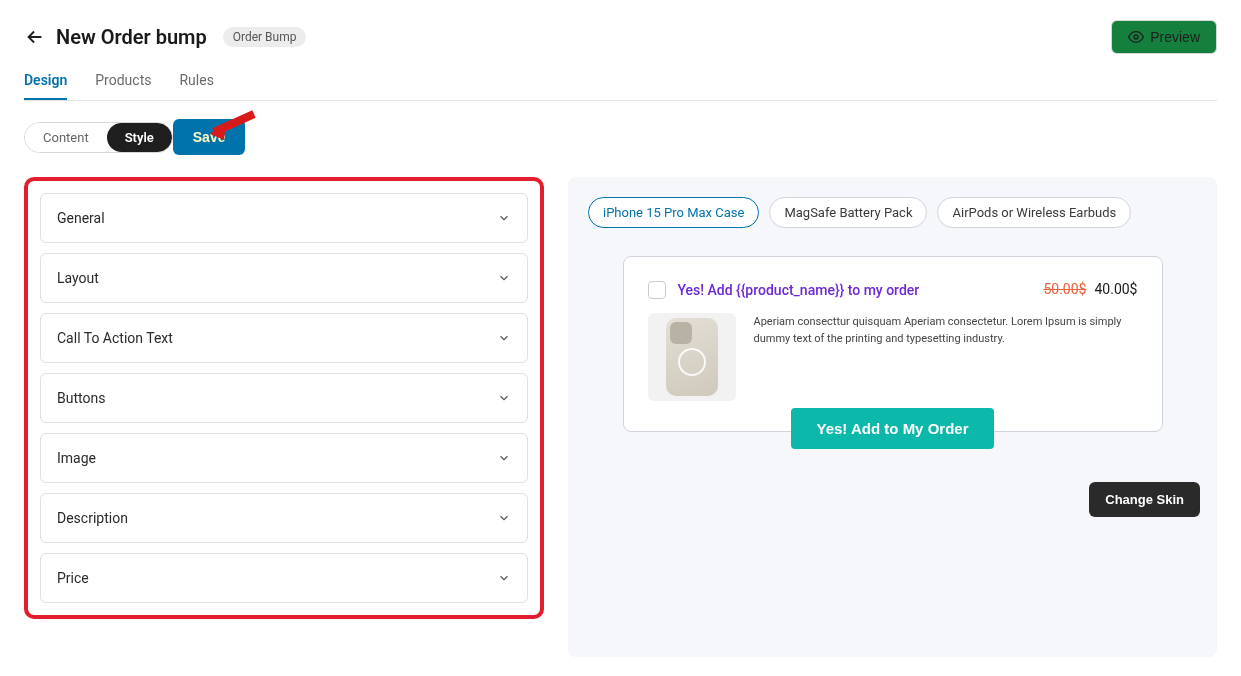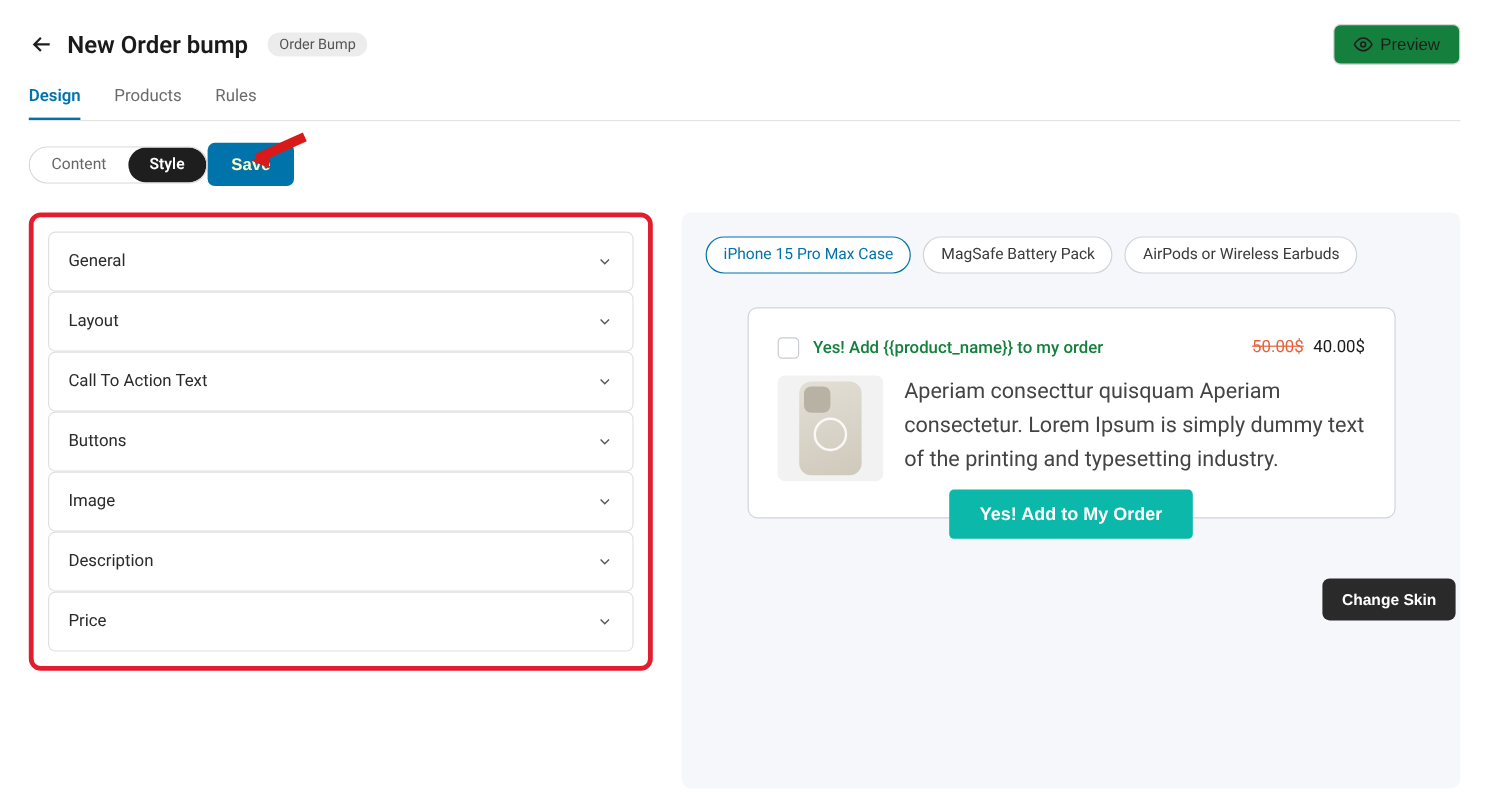--- a/index.html
+++ b/index.html
@@ -134,20 +134,21 @@
   .accordion-panel {
     width: 520px;
     border: 4px solid #e11d2e;
     border-radius: 10px;
     padding: 12px;
     background: #fff;
   }
   .accordion-item {
     border: 1px solid #e0e0e0;
     border-radius: 6px;
+    margin-bottom: 10px;
     padding: 16px 16px;
     display: flex;
     align-items: center;
     justify-content: space-between;
     cursor: pointer;
     background: #fff;
   }
   .accordion-item:last-child { margin-bottom: 0; }
   .accordion-label {
     font-size: 14px;
@@ -204,21 +205,21 @@
     gap: 12px;
   }
   .checkbox {
     width: 18px;
     height: 18px;
     border: 1px solid #c8ccd2;
     border-radius: 4px;
     background: #fff;
   }
   .offer-cta {
-    color: #15803d;
+    color: #6d28d9;
     font-size: 14px;
     font-weight: 500;
   }
   .offer-price {
     display: flex;
     gap: 8px;
     font-size: 14px;
   }
   .price-old {
     color: #e8613c;
@@ -265,42 +266,42 @@
     position: absolute;
     top: 30px;
     left: 50%;
     transform: translateX(-50%);
     width: 24px;
     height: 24px;
     border: 2px solid rgba(255,255,255,0.85);
     border-radius: 50%;
   }
   .offer-desc {
-    font-size: 18px;
+    font-size: 11px;
     color: #444;
     line-height: 1.55;
   }
   .add-btn {
     position: absolute;
     left: 50%;
     bottom: -18px;
     transform: translateX(-50%);
     background: #0bb8a9;
     color: #fff;
     border: none;
     padding: 12px 26px;
     border-radius: 4px;
     font-size: 15px;
     font-weight: 600;
     cursor: pointer;
     white-space: nowrap;
   }
   .change-skin {
     position: absolute;
-    right: 4px;
+    right: 17px;
     bottom: 140px;
     background: #2a2a2a;
     color: #fff;
     border: none;
     padding: 10px 16px;
     border-radius: 6px;
     font-size: 13px;
     font-weight: 600;
     cursor: pointer;
   }

